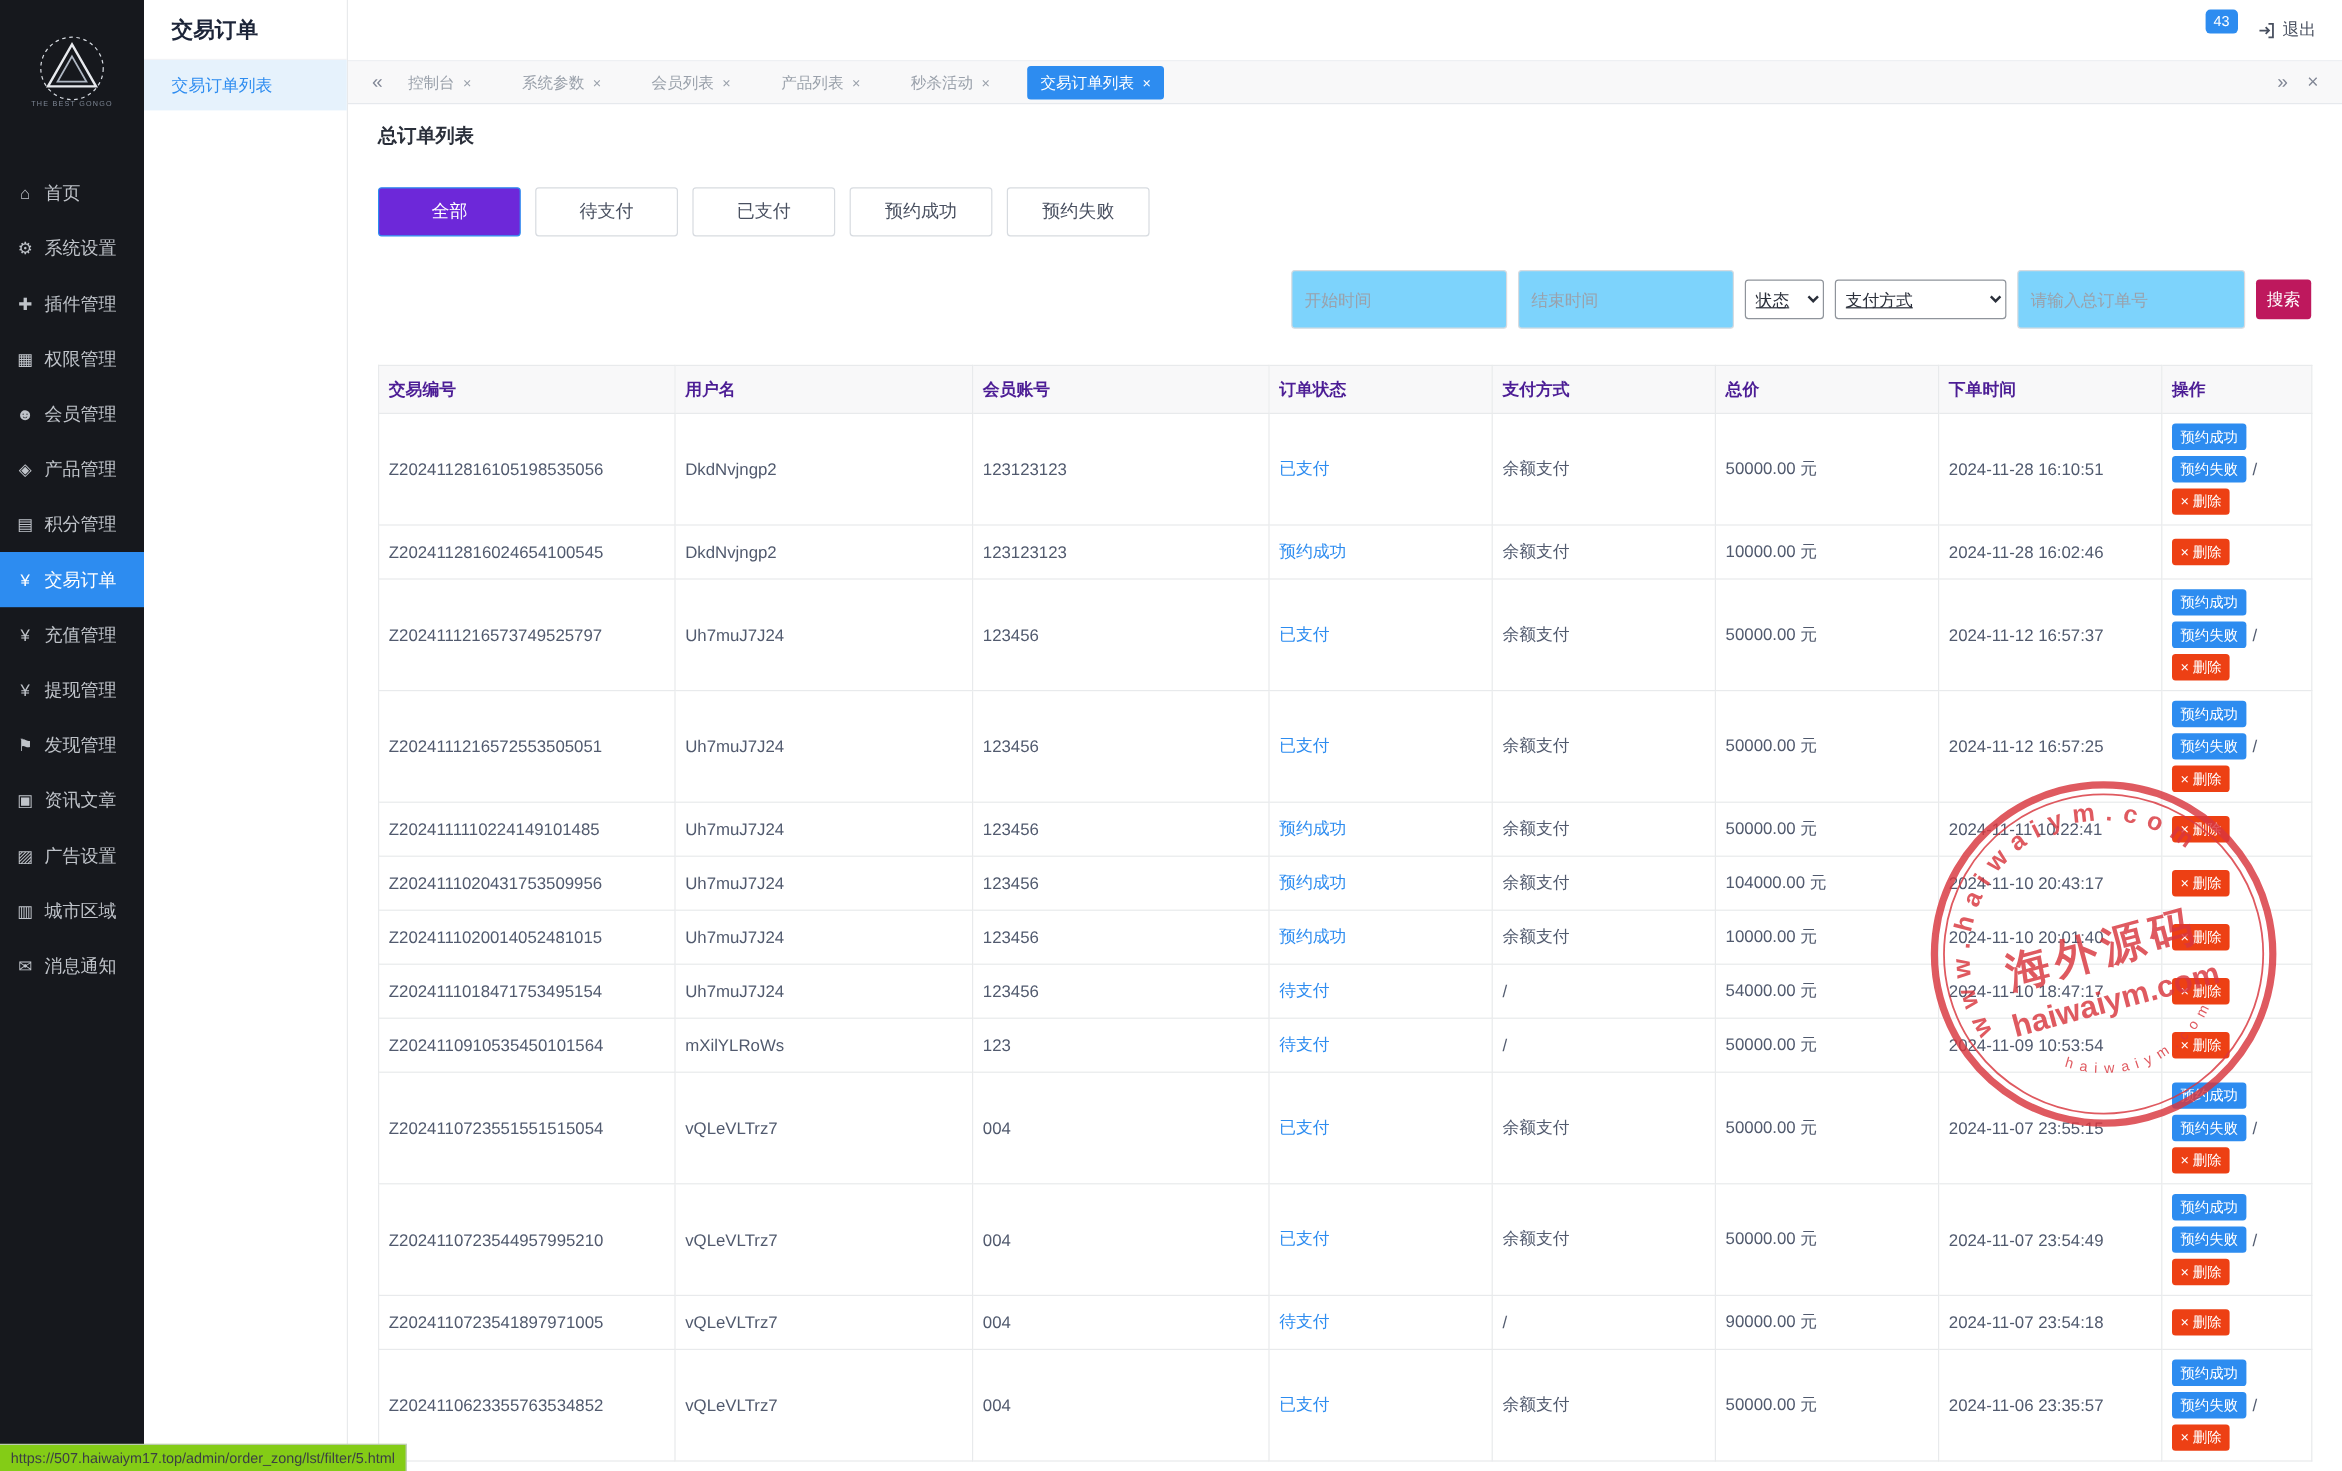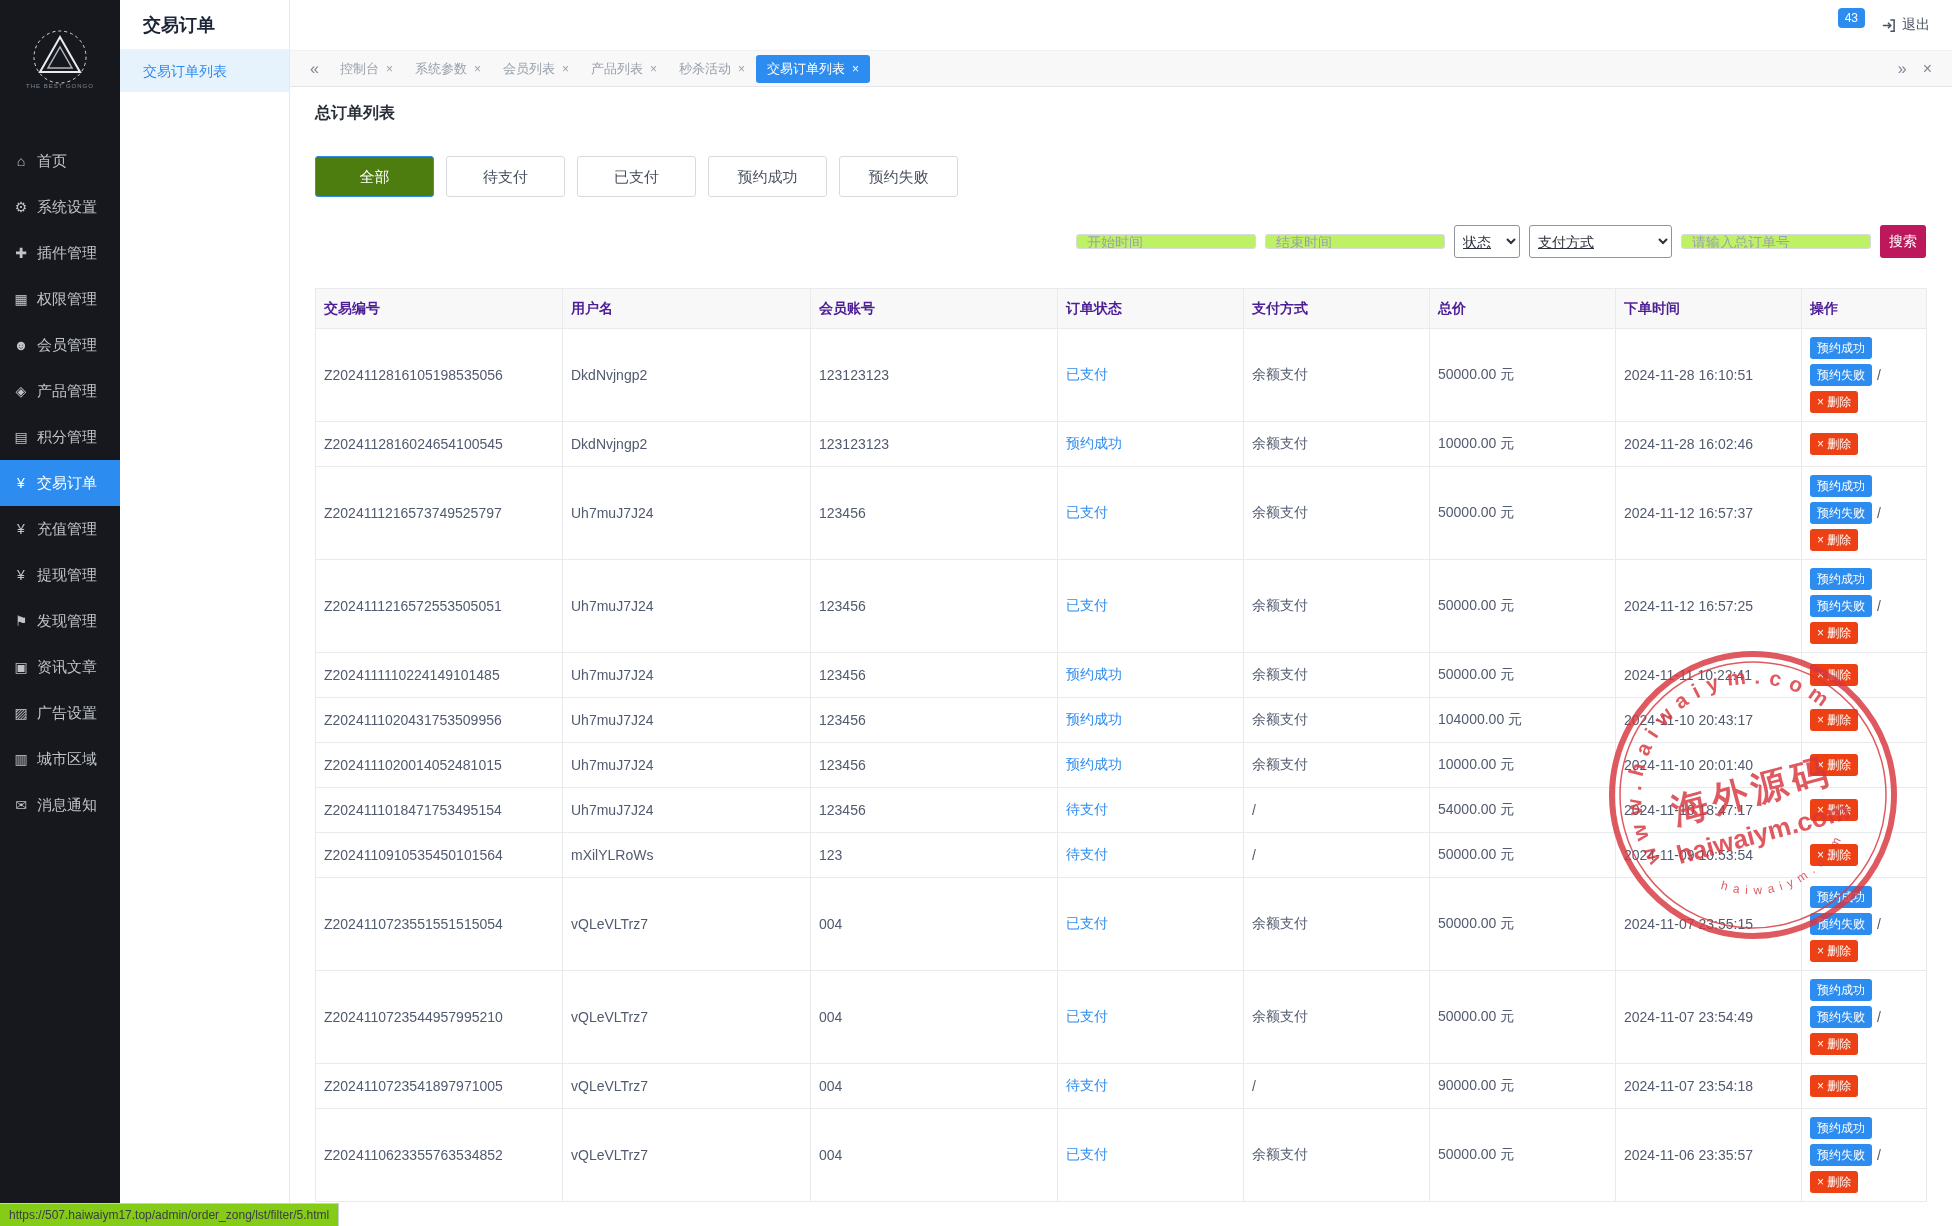--- a/index.html
+++ b/index.html
@@ -22,35 +22,35 @@
   .subpanel-item.active{background:#e6f2fc;color:#2d8cf0;}
 
   
   .main{flex:1;display:flex;flex-direction:column;min-width:0;}
   .topstrip{height:50px;flex:0 0 50px;display:flex;align-items:center;justify-content:flex-end;gap:16px;padding-right:22px;}
   .badge{background:#2d8cf0;color:#fff;font-size:12px;line-height:1;padding:4px 7px;border-radius:4px;position:relative;top:-7px;cursor:pointer;}
   .logout{display:inline-flex;align-items:center;gap:6px;font-size:14px;color:#495060;cursor:pointer;}
 
   .tabbar{height:37px;flex:0 0 37px;background:#f8f8f9;border-top:1px solid #eef0f3;border-bottom:1px solid #e2e5ea;display:flex;align-items:center;gap:4px;padding:0 14px;}
   .tab-arrow{color:#808695;font-size:16px;padding:0 6px;cursor:pointer;}
-  .tabstrip{display:inline-flex;gap:0;align-items:flex-start;}
+  .tabstrip{display:inline-flex;gap:20px;align-items:flex-start;}
   .tab{display:inline-flex;align-items:center;gap:7px;padding:5px 11px;font-size:13px;color:#9aa1ab;border-radius:3px;cursor:pointer;white-space:nowrap;}
   .tab-x{font-size:12px;}
   .tab.active{background:#2d8cf0;color:#fff;}
   .tab-spacer{flex:1;}
 
   .content{flex:1;position:relative;background:#fff;padding:16px 0 0 25px;overflow:hidden;}
   .page-title{font-size:16px;font-weight:bold;color:#2a2f3a;margin-bottom:32px;}
 
   .filter-tabs{display:flex;gap:12px;margin-bottom:28px;}
   .ftab{min-width:119px;height:41px;line-height:39px;text-align:center;background:#fff;border:1px solid #d7dbe0;border-radius:3px;font-size:15px;color:#495060;cursor:pointer;padding:0 18px;}
-  .ftab.active{background:#4d7c0f;border-color:#2d8cf0;color:#fff;}
+  .ftab.active{background:#6d28d9;border-color:#2d8cf0;color:#fff;}
 
   .search-row{display:flex;justify-content:flex-end;align-items:center;gap:9px;width:1611px;margin-bottom:30px;}
-  .inp{height:15px;width:180px;border:1px solid #d7dbe0;border-radius:3px;padding:0 10px;font-size:14px;color:#515a6e;outline:none;background:#bef264;}
+  .inp{height:49px;width:180px;border:1px solid #d7dbe0;border-radius:3px;padding:0 10px;font-size:14px;color:#515a6e;outline:none;background:#7dd3fc;}
   .inp::placeholder{color:#9aa1ab;}
   .inp-order{width:190px;}
   .sel{height:33px;border:1px solid #8f949b;border-radius:3px;font-size:14px;color:#2a2f3a;background:#fff;padding:0 4px;text-decoration:underline;}
   .sel-status{width:66px;}
   .sel-pay{width:143px;}
   .search-btn{width:46px;height:33px;background:#be185d;border:none;border-radius:3px;color:#fff;font-size:14px;cursor:pointer;}
 
   .orders{border-collapse:collapse;table-layout:fixed;width:1611px;font-size:14px;}
   .orders th,.orders td{border:1px solid #e8eaec;padding:8px;text-align:left;vertical-align:middle;overflow:hidden;}
   .orders th{background:#f8f8f9;font-weight:bold;color:#4c1d95;height:40px;}

